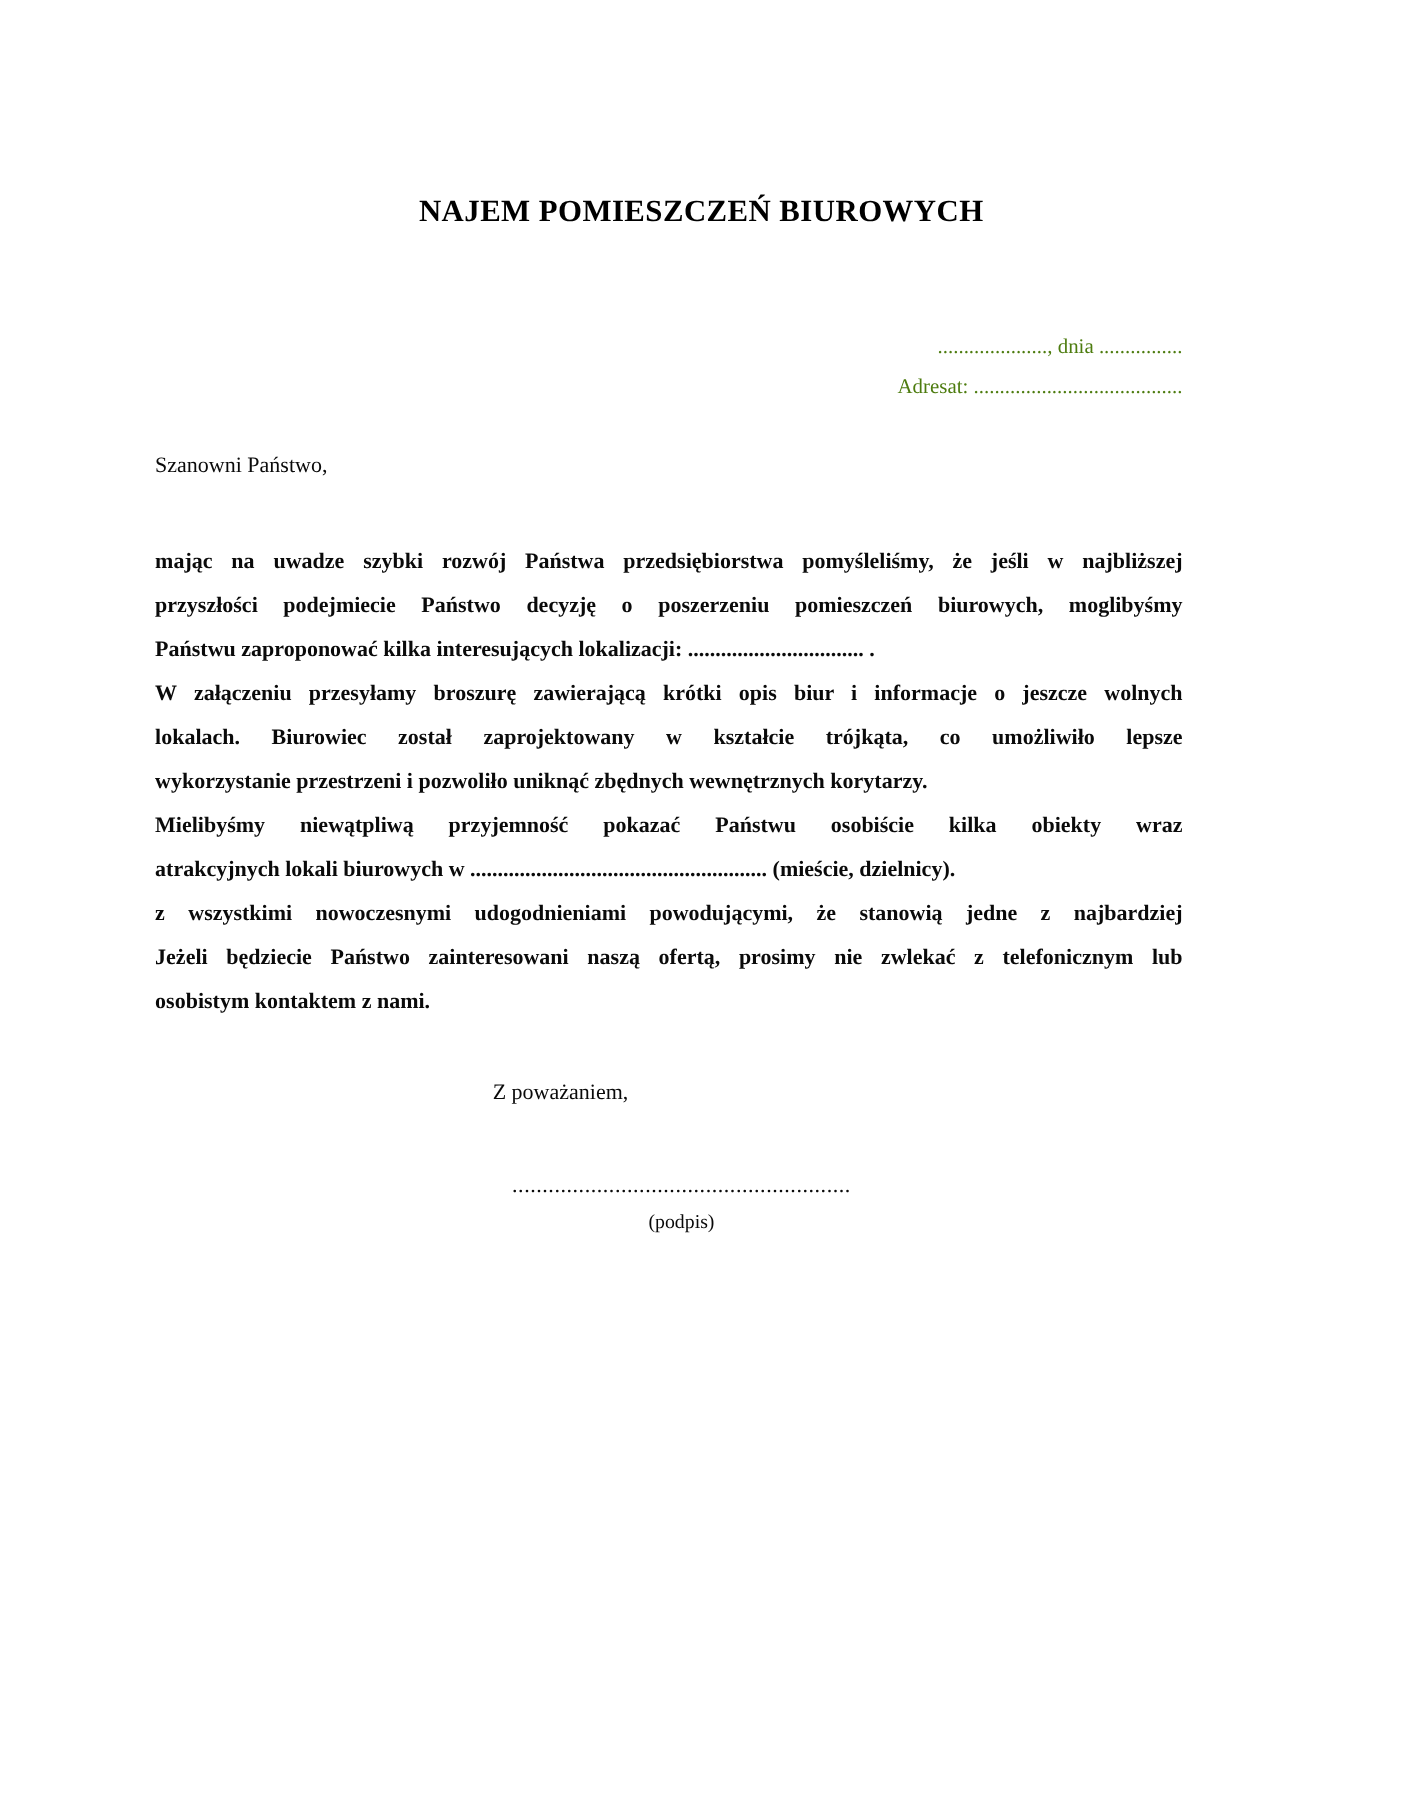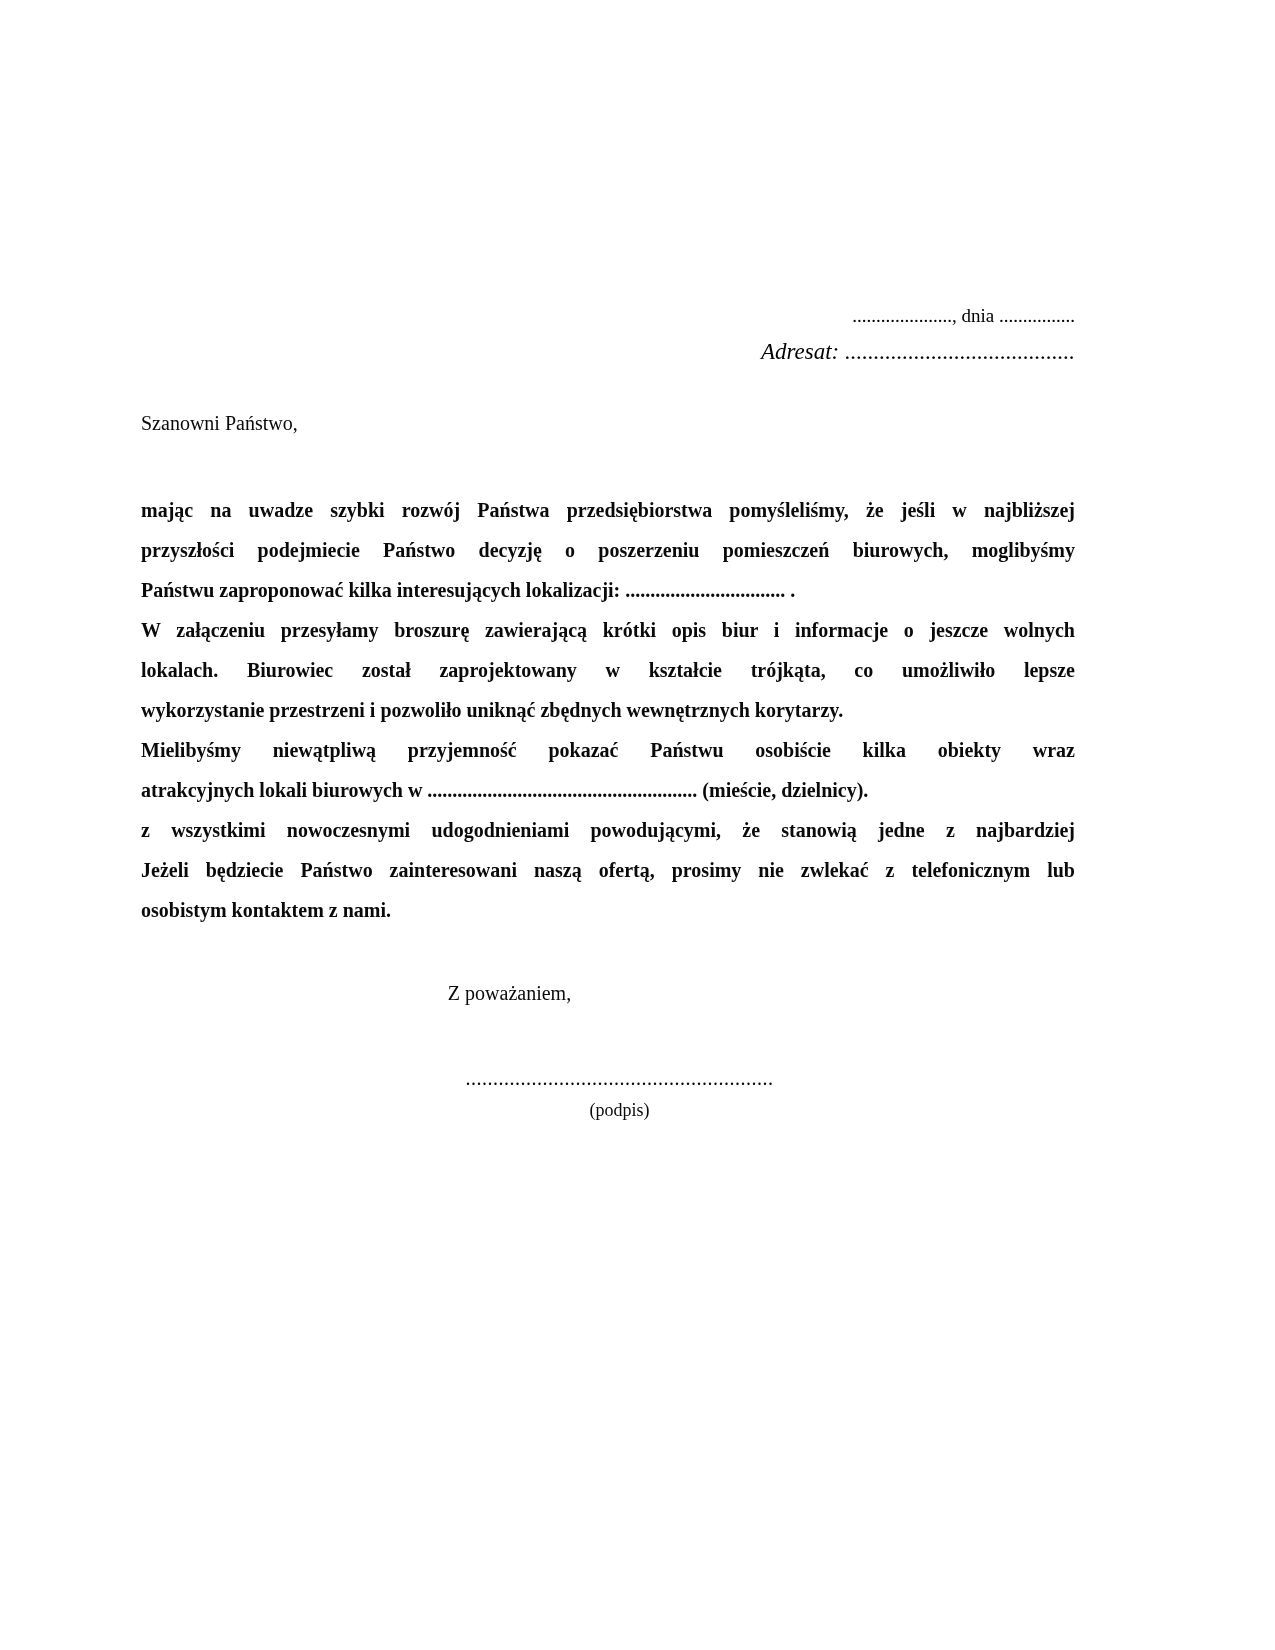--- a/index.html
+++ b/index.html
@@ -37,29 +37,28 @@
 
   
   .meta-block {
     position: absolute;
     top: 298px;
     left: 140px;
     width: 935px;
     text-align: right;
     font-size: 19px;
     line-height: 36px;
-    color: #000000;
+    color: #4d7c0f;
   }
   .meta-line {
     display: block;
     white-space: nowrap;
   }
   .meta-line.addressee {
-    font-size: 23px;
-    font-style: italic;
+    font-size: 19px;
   }
 
   
   .salutation {
     position: absolute;
     top: 408px;
     left: 141px;
     font-size: 20px;
     line-height: 30px;
     color: #0a0a0a;
@@ -130,20 +129,21 @@
     line-height: 26px;
     color: #0a0a0a;
     transform: translateX(-18px);
   }
 </style>
 </head>
 <body>
 
 <div class="page">
 
+  <h1 class="doc-title">NAJEM POMIESZCZEŃ BIUROWYCH</h1>
 
   <div class="meta-block">
     <span class="meta-line date">....................., dnia ................</span>
     <span class="meta-line addressee">Adresat: ........................................</span>
   </div>
 
   <div class="salutation">Szanowni Państwo,</div>
 
   <div class="body-block">
 

